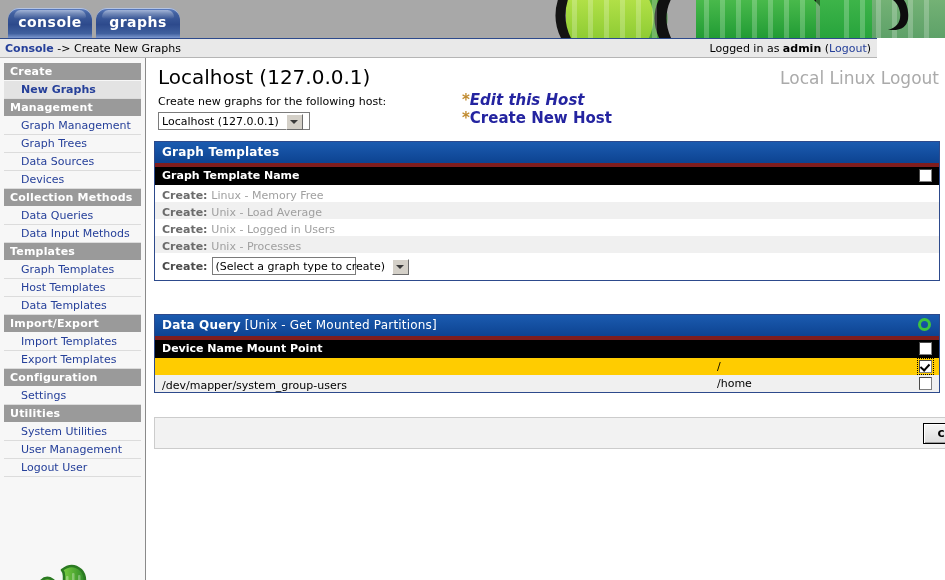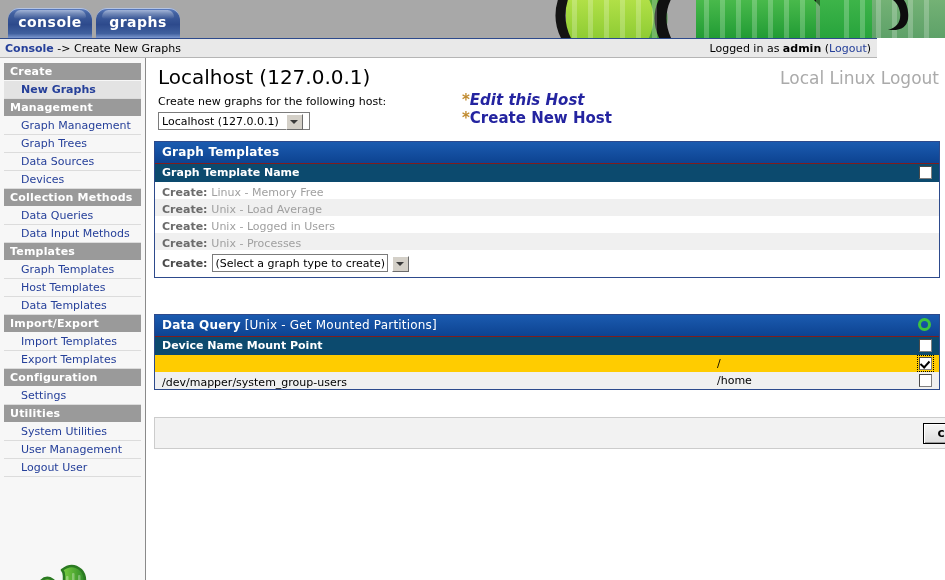--- a/index.html
+++ b/index.html
@@ -208,27 +208,27 @@
     background: linear-gradient(to bottom,#1b5bb0 0%, #0d4391 100%);
     color: #ffffff;
     font-size: 12px;
     font-weight: bold;
     padding: 3px 6px 4px 7px;
     position: relative;
     letter-spacing: .2px;
   }
   .panel-title .light { font-weight: normal; }
   .panel-subhead {
-    background: #0c4a6e;
+    background: #000000;
     color: #ffffff;
     font-size: 11px;
     font-weight: bold;
     padding: 2px 18px 3px 7px;
     position: relative;
-    border-top: 1px solid #7f1d1d;
+    border-top: 4px solid #7f1d1d;
   }
   .row {
     font-size: 11px;
     padding: 6px 6px 4px 7px;
     position: relative;
     height: 17px;
     box-sizing: border-box;
     line-height: 9px;
   }
   .row.odd  { background: #ffffff; }
@@ -479,21 +479,21 @@
         <span>Graph Template Name</span>
         <span class="cb hdr" id="gt-head-cb"></span>
       </div>
       <div id="gt-rows">
           <div class="row odd"><span class="lbl">Create: </span><span class="dim">Linux - Memory Free</span></div>
           <div class="row even"><span class="lbl">Create: </span><span class="dim">Unix - Load Average</span></div>
           <div class="row odd"><span class="lbl">Create: </span><span class="dim">Unix - Logged in Users</span></div>
           <div class="row even"><span class="lbl">Create: </span><span class="dim">Unix - Processes</span></div>
         </div>
       <div class="row-create">
-        <span class="lbl">Create:</span><span class="fakesel" style="width:176px;">
+        <span class="lbl">Create:</span><span class="fakesel" style="width:144px;">
           <span>(Select a graph type to create)</span>
           <span class="arrowbox"></span>
         </span>
       </div>
     </div>
 
     <div class="panel" id="panel-dataquery">
       <div class="panel-title">
         <span>Data Query</span><span class="light"> [Unix - Get Mounted Partitions]</span>
         <span class="green-ring"></span>

